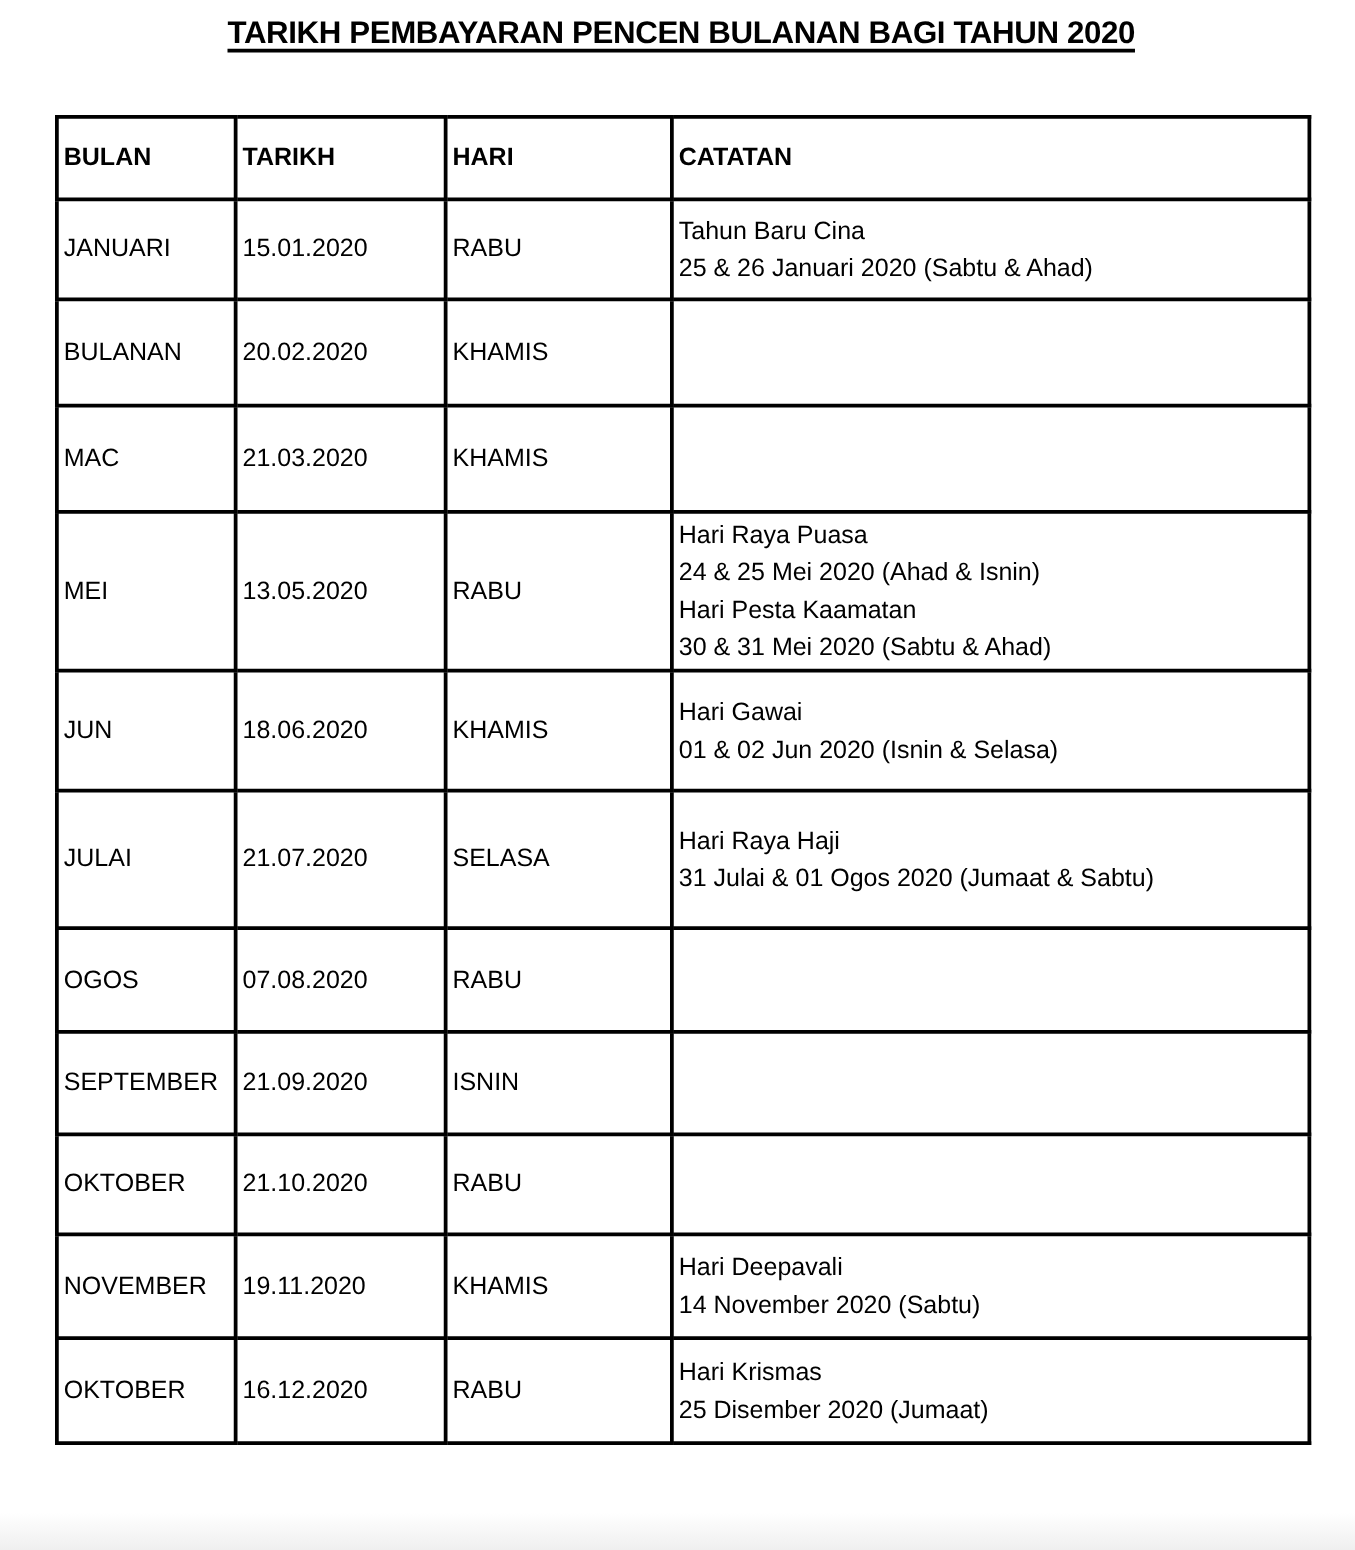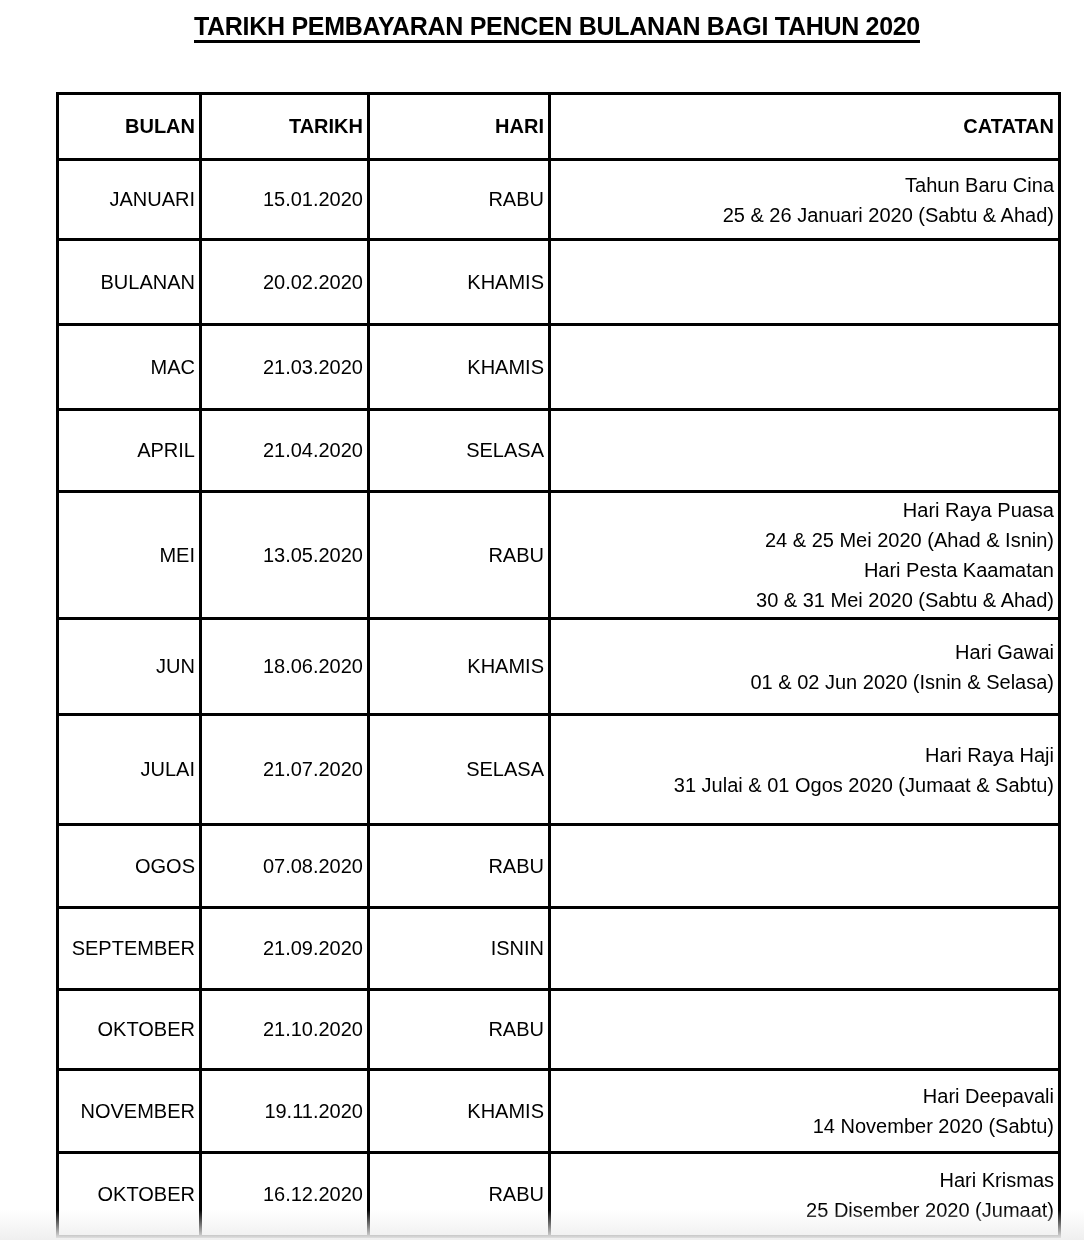--- a/index.html
+++ b/index.html
@@ -10,21 +10,21 @@
     width: 1084px;
     height: 1240px;
     background: #ffffff;
     font-family: "Liberation Sans", "DejaVu Sans", sans-serif;
     color: #000000;
     position: relative;
     overflow: hidden;
   }
   .doc {
     width: 1002px;
-    margin-left: 56px;
+    margin-left: 44px;
   }
   .title {
     margin-top: 12px;
     text-align: center;
     font-size: 25px;
     font-weight: bold;
     letter-spacing: -0.3px;
     text-decoration: underline;
     text-decoration-thickness: 2.5px;
     text-underline-offset: 5px;
@@ -32,21 +32,21 @@
   }
   table.schedule {
     border-collapse: collapse;
     table-layout: fixed;
     width: 1002px;
     margin-top: 51px;
   }
   table.schedule th,
   table.schedule td {
     border: 3px solid #000000;
-    text-align: right;
+    text-align: left;
     vertical-align: middle;
     font-size: 20px;
     padding: 2px 4px;
     overflow: hidden;
   }
   table.schedule th {
     font-weight: bold;
   }
   td.notes {
     white-space: pre-line;
@@ -92,26 +92,20 @@
     <tr style="height:85px">
       <td>BULANAN</td>
       <td>20.02.2020</td>
       <td>KHAMIS</td>
       <td class="notes"></td>
     </tr>
     <tr style="height:85px">
       <td>MAC</td>
       <td>21.03.2020</td>
       <td>KHAMIS</td>
-      <td class="notes"></td>
-    </tr>
-    <tr style="height:82px">
-      <td>APRIL</td>
-      <td>21.04.2020</td>
-      <td>SELASA</td>
       <td class="notes"></td>
     </tr>
     <tr style="height:120px">
       <td>MEI</td>
       <td>13.05.2020</td>
       <td>RABU</td>
       <td class="notes">Hari Raya Puasa
 24 &amp; 25 Mei 2020 (Ahad &amp; Isnin)
 Hari Pesta Kaamatan
 30 &amp; 31 Mei 2020 (Sabtu &amp; Ahad)</td>

